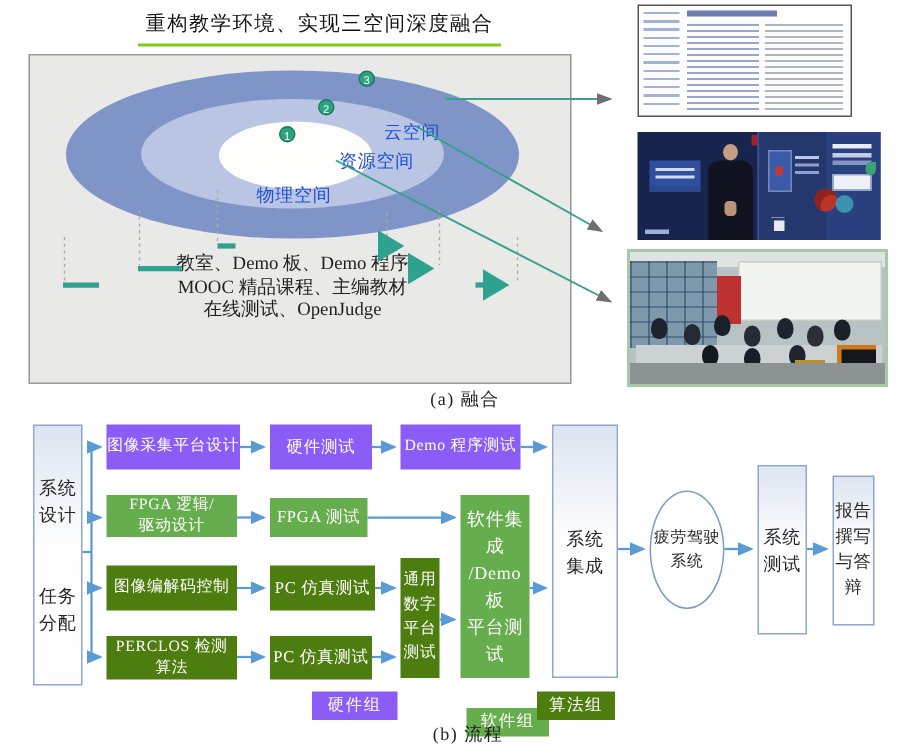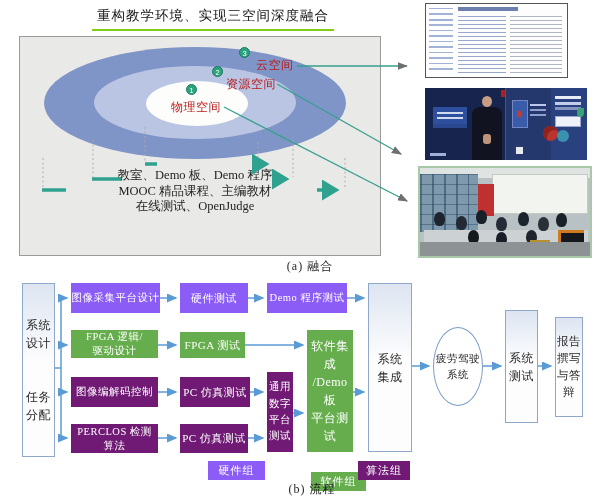--- a/index.html
+++ b/index.html
@@ -9,21 +9,21 @@
   
   #title{left:92px;top:7px;width:242px;text-align:center;font-size:13.5px;letter-spacing:1px;
          padding-bottom:4px;border-bottom:2px solid #84cc16;color:#141414;}
   #panelA{left:19px;top:36px;width:362px;height:220px;background:#e9e9e7;border:1.5px solid #9a9a98;box-sizing:border-box;}
   .ring{position:absolute;border-radius:50%;}
   #ring-outer{left:24px;top:10px;width:302px;height:112px;background:#8095c7;}
   #ring-middle{left:74px;top:29px;width:202px;height:73px;background:#b9c5e3;}
   #ring-inner{left:126px;top:44px;width:102px;height:45px;background:#fdfdfc;}
   .badge{position:absolute;width:11px;height:11px;border-radius:50%;background:#2aa37e;border:1px solid #1d7a5e;
          color:#fff;font-size:7.5px;line-height:11px;text-align:center;font-family:"Liberation Sans",sans-serif;box-sizing:border-box;}
-  .space-label{position:absolute;font-size:12px;color:#b91c1c;letter-spacing:0.5px;white-space:nowrap;}
+  .space-label{position:absolute;font-size:12px;color:#1d4ed8;letter-spacing:0.5px;white-space:nowrap;margin-top:23px;}
   #notes{left:35px;top:131px;width:280px;text-align:center;font-size:12.5px;line-height:15.5px;color:#1f1f1f;}
   .caption{position:absolute;font-size:12px;color:#1f1f1f;text-align:center;letter-spacing:1px;}
   #captionA{left:240px;top:258px;width:140px;}
   #captionB{left:242px;top:481px;width:140px;}
   
   #shot-files{left:425px;top:3px;width:143px;height:75px;background:#fdfdfd;border:1.5px solid #555;box-sizing:border-box;}
   #shot-files .sb{position:absolute;left:3px;top:4px;width:24px;height:64px;
       background:repeating-linear-gradient(to bottom,#8aa0cc 0 1.5px,transparent 1.5px 5.5px);opacity:.8;}
   #shot-files .hd{position:absolute;left:32px;top:3px;width:60px;height:4px;background:#6d7fae;}
   #shot-files .rows-a{position:absolute;left:32px;top:12px;width:48px;height:58px;
@@ -66,21 +66,21 @@
                  104px 5px 0 #2a2f38,122px 1px 0 #1b2129,34px 18px 0 #14181f,62px 20px 0 #191e26,92px 18px 0 #20252d;}
   #shot-class .monitor{position:absolute;right:6px;bottom:8px;width:26px;height:18px;background:#14181c;
       box-shadow:inset 3px 3px 0 #d07a20;}
   #shot-class .monitor2{position:absolute;right:40px;bottom:4px;width:20px;height:12px;background:#1a1e24;
       box-shadow:inset 2px 2px 0 #b8902c;}
   
   .fbox{position:absolute;display:flex;align-items:center;justify-content:center;text-align:center;
         color:#fff;white-space:pre-line;line-height:1.3;font-size:11px;letter-spacing:0.5px;box-sizing:border-box;}
   .hw{background:#8b5cf6;}
   .sw{background:#66AE4D;}
-  .al{background:#701a75;}
+  .al{background:#4d7c0f;}
   .outline-box{background:linear-gradient(180deg,#dde5f1,#fdfdfe 45%);border:1px solid #8fa7cb;color:#262626;font-size:12px;line-height:1.5;}
   #left-box{left:22px;top:283px;width:33px;height:174px;flex-direction:column;justify-content:space-around;padding:14px 0;}
   #ellipse-box{left:433px;top:327px;width:50px;height:79px;border-radius:50%;background:#fff;
                border:1px solid #7a9cc6;color:#262626;font-size:10.5px;line-height:1.45;}
   .legend-box{height:19px;font-size:11px;letter-spacing:1px;}
   svg{position:absolute;left:0;top:0;pointer-events:none;}
 </style>
 </head>
 <body>
 

